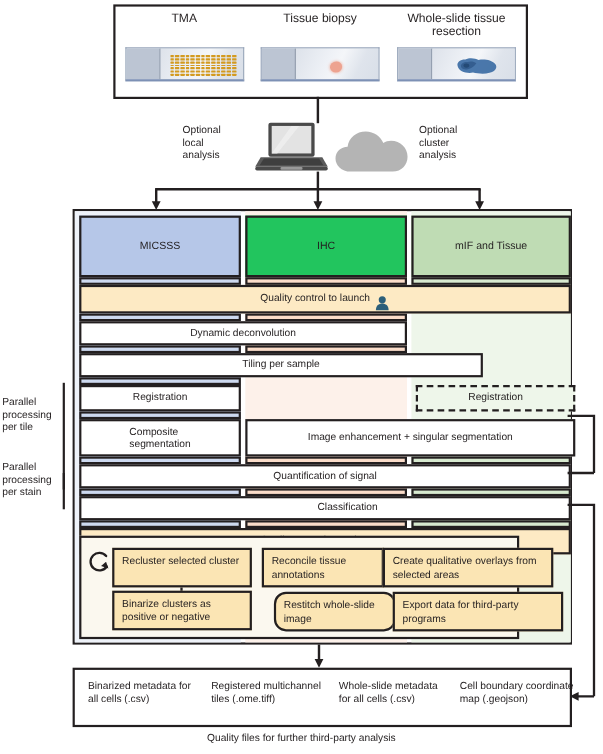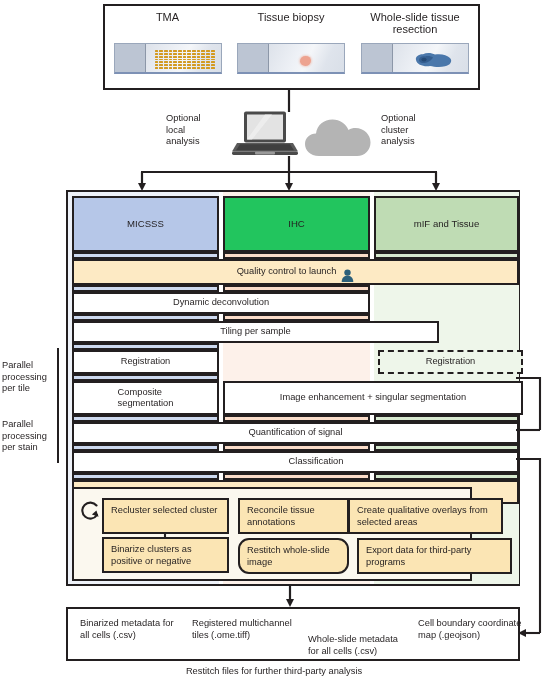--- a/index.html
+++ b/index.html
@@ -396,21 +396,21 @@
     </div>
 
     <svg class="abs" style="left:86px;top:45px;width:10px;height:14px;">
       <line x1="5" y1="0" x2="5" y2="8" stroke="#231f20" stroke-width="2.1"></line>
       <polygon points="5,14 1.4,6.6 8.6,6.6" fill="#231f20"></polygon>
     </svg>
 
     <div class="ybox" style="left:28px;top:48px;width:127px;height:36px;">
       <span>Binarize clusters as positive or negative</span>
     </div>
-    <div class="ybox" style="left:164px;top:49px;width:111px;height:36px;border-radius:11px;">
+    <div class="ybox" style="left:175px;top:49px;width:111px;height:36px;border-radius:11px;">
       <span>Restitch whole-slide image</span>
     </div>
     <div class="ybox" style="left:283px;top:49px;width:155px;height:36px;">
       <span>Export data for third-party programs</span>
     </div>
   </div>
 </div>
 
 <svg class="abs" style="left:516px;top:370px;width:32px;height:270px;">
 
@@ -425,17 +425,17 @@
 </svg>
 
 <svg class="abs" style="left:286px;top:586px;width:8px;height:22px;">
   <line x1="4" y1="0" x2="4" y2="14" stroke="#231f20" stroke-width="2.2"></line>
   <polygon points="4,21 0,13 8,13" fill="#231f20"></polygon>
 </svg>
 
 <div class="abs" id="output-box">
   <div class="outcol" style="left:12px;width:100px;">Binarized metadata for all cells (.csv)</div>
   <div class="outcol" style="left:124px;width:104px;">Registered multichannel tiles (.ome.tiff)</div>
-  <div class="outcol" style="left:240px;width:100px;margin-top:16px;">Whole-slide metadata for all cells (.csv)</div>
+  <div class="outcol" style="left:240px;width:100px;">Whole-slide metadata for all cells (.csv)</div>
   <div class="outcol" style="left:350px;width:104px;">Cell boundary coordinate map (.geojson)</div>
 </div>
 
-<div class="abs" id="export-caption">Restitch files for further third-party analysis</div>
+<div class="abs" id="export-caption">Quality files for further third-party analysis</div>
 
 </body></html>

